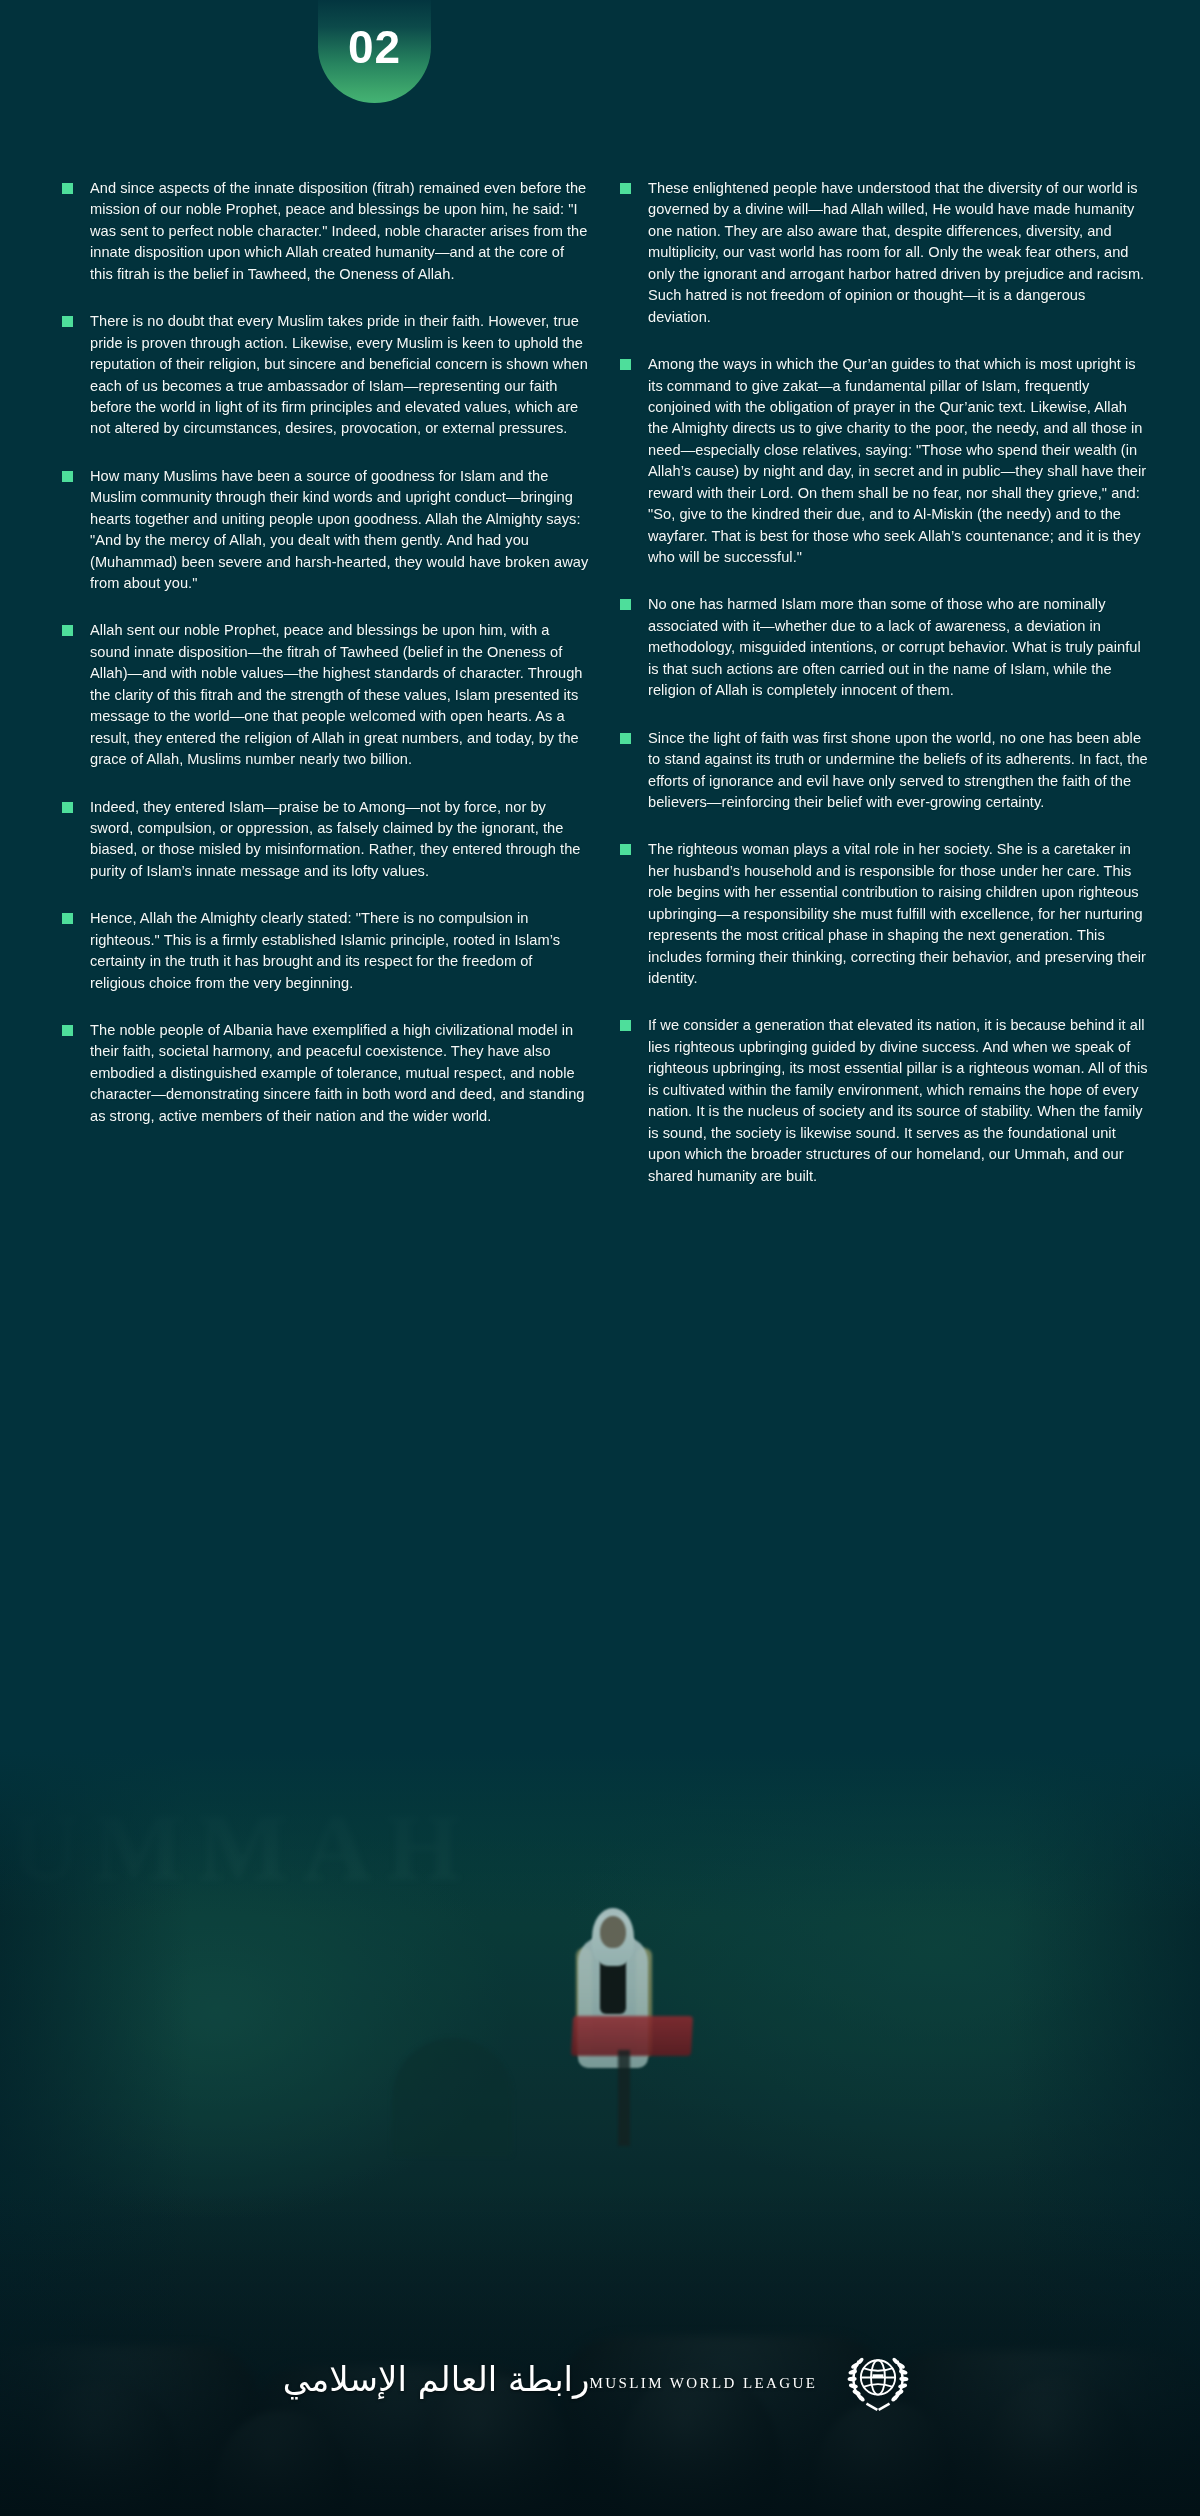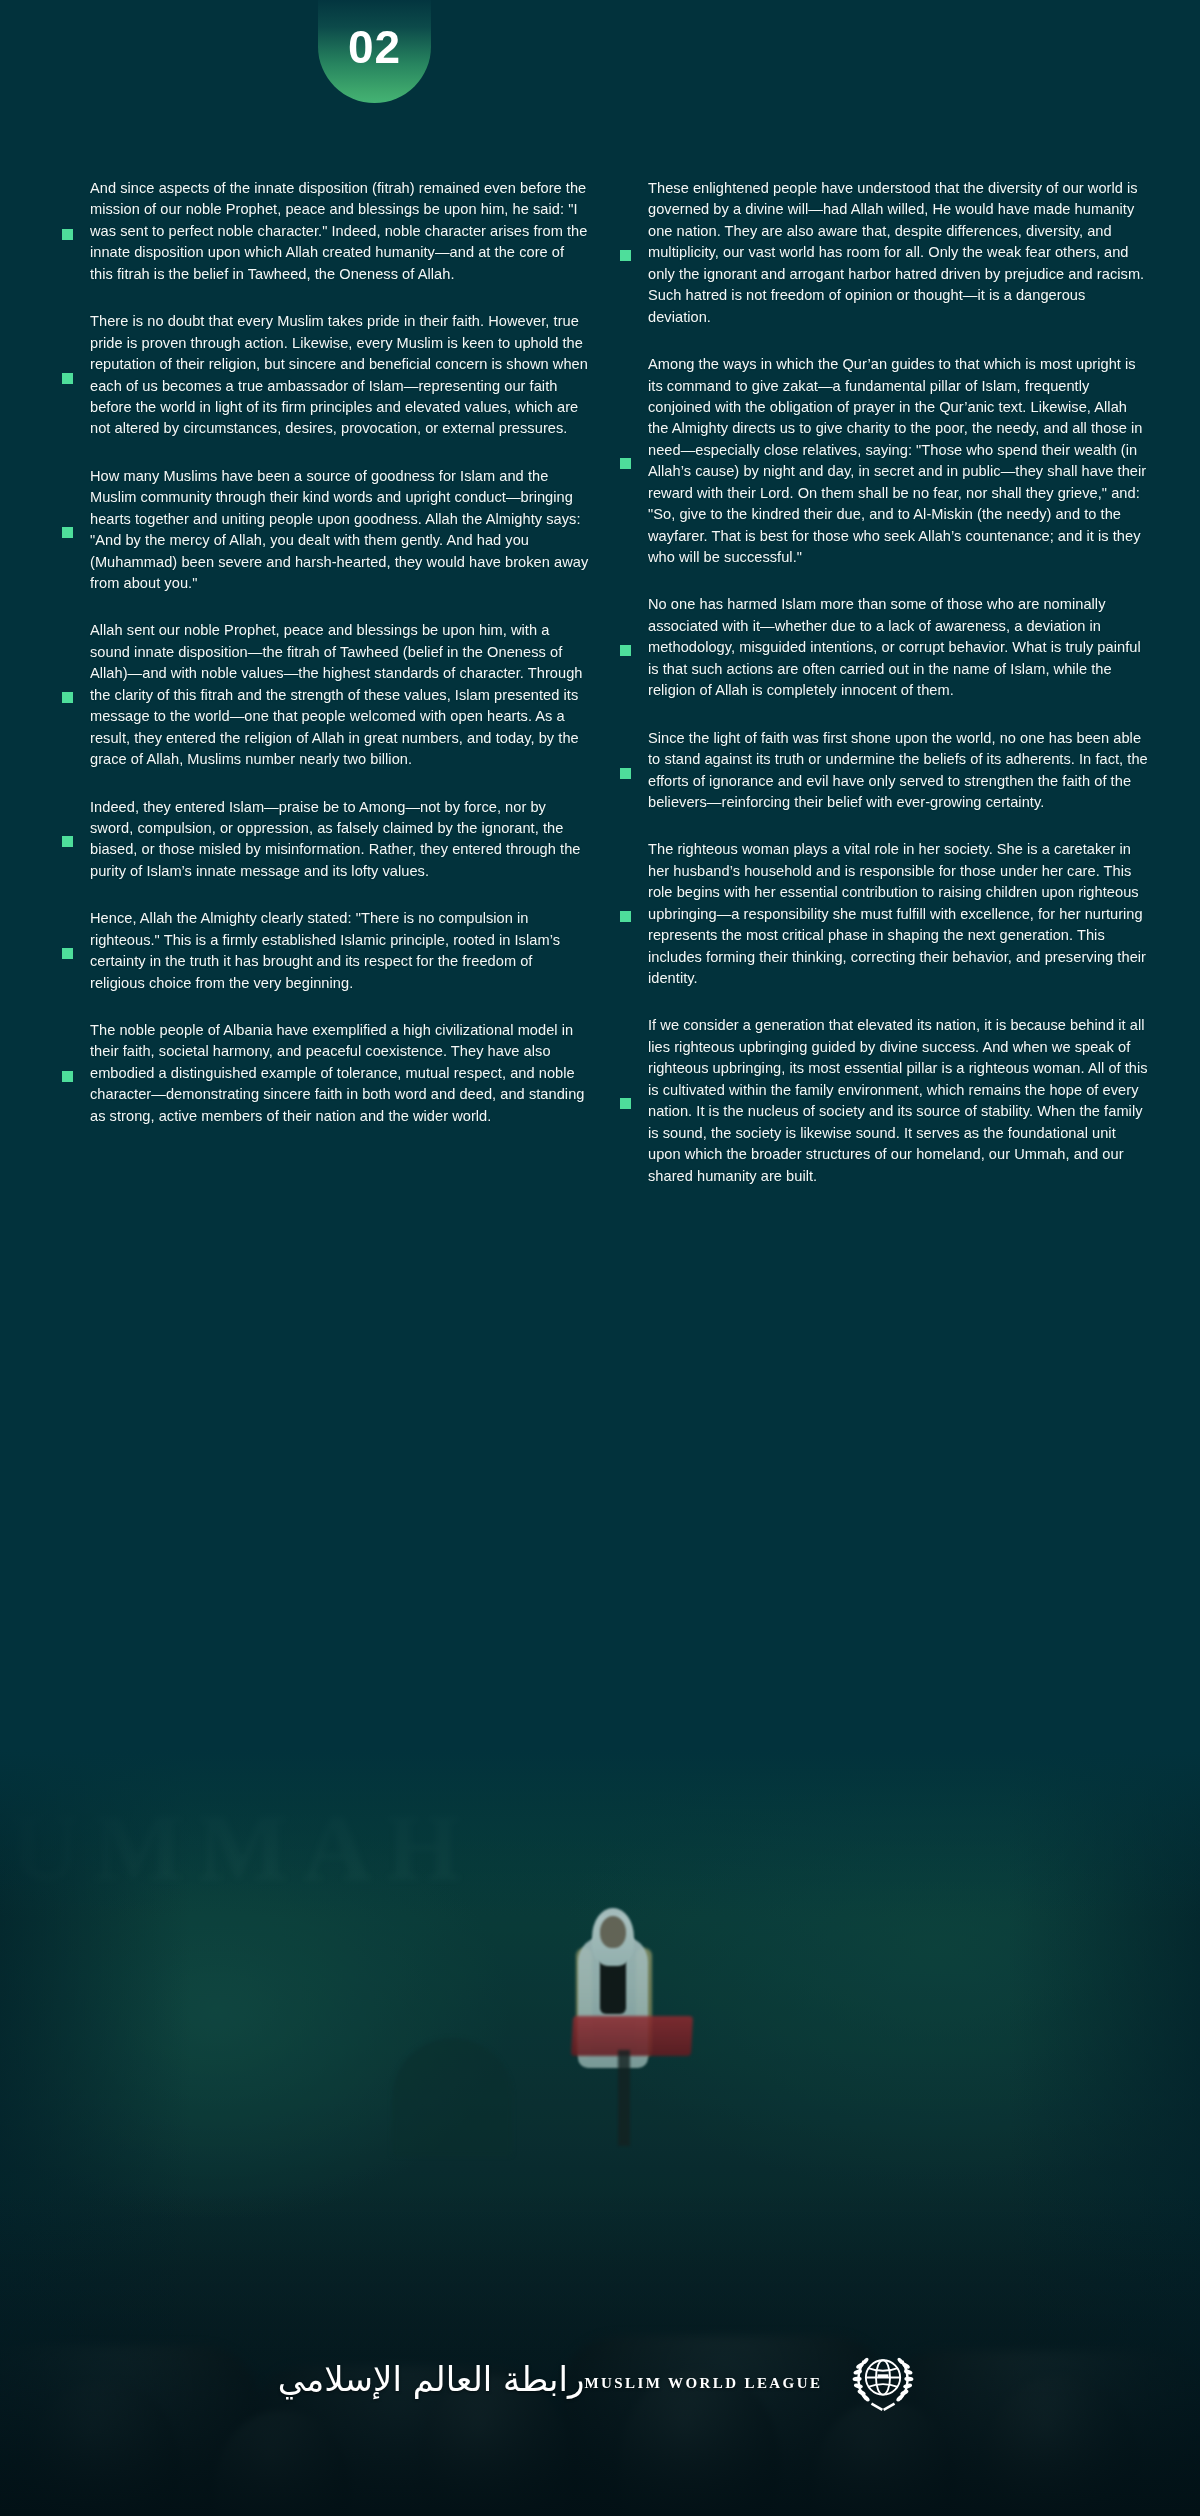--- a/index.html
+++ b/index.html
@@ -170,21 +170,21 @@
     width:1200px;
     z-index:2;
     display:flex;
     padding:178px 52px 0 52px;
     gap:20px;
   }
   .column { width:548px; }
 
   .bullet-item {
     display:flex;
-    align-items:center;
+    align-items:flex-start;
     margin-bottom:26px;
   }
   .bullet-mark {
     flex:0 0 auto;
     width:11px; height:11px;
     background:#4ede9b;
     margin:5px 17px 0 10px;
   }
   .bullet-text {
     color:#f4f8f7;
@@ -216,21 +216,21 @@
     font-size:34px;
     line-height:1.25;
     font-family:"DejaVu Sans", sans-serif;
     direction:rtl;
     white-space:nowrap;
     text-shadow:0 1px 3px rgba(0,0,0,.5);
   }
   .logo-latin {
     color:#ffffff;
     font-size:15px;
-    font-weight:700;
+    font-weight:400;
     letter-spacing:2.4px;
     margin-top:8px;
     font-family:"Liberation Serif", serif;
     text-shadow:0 1px 3px rgba(0,0,0,.5);
   }
   .logo-emblem { width:78px; height:78px; display:block; }
 </style>
 </head>
 <body>
 

